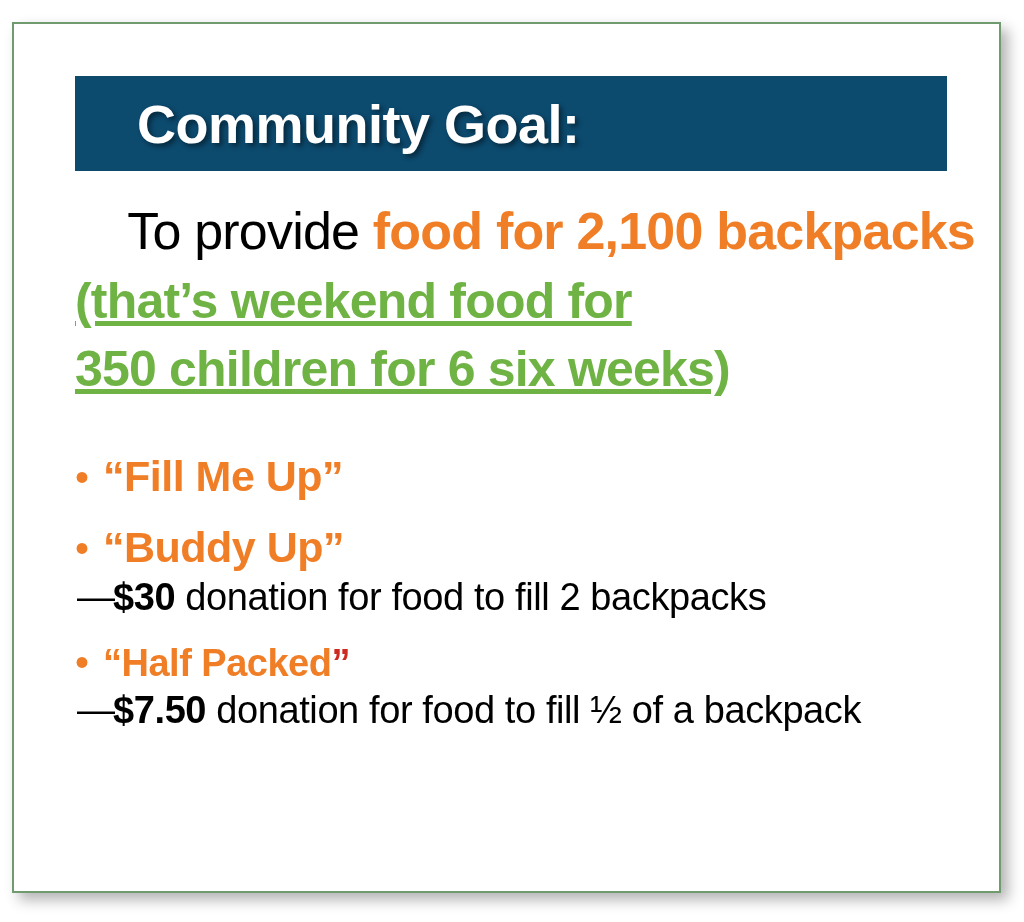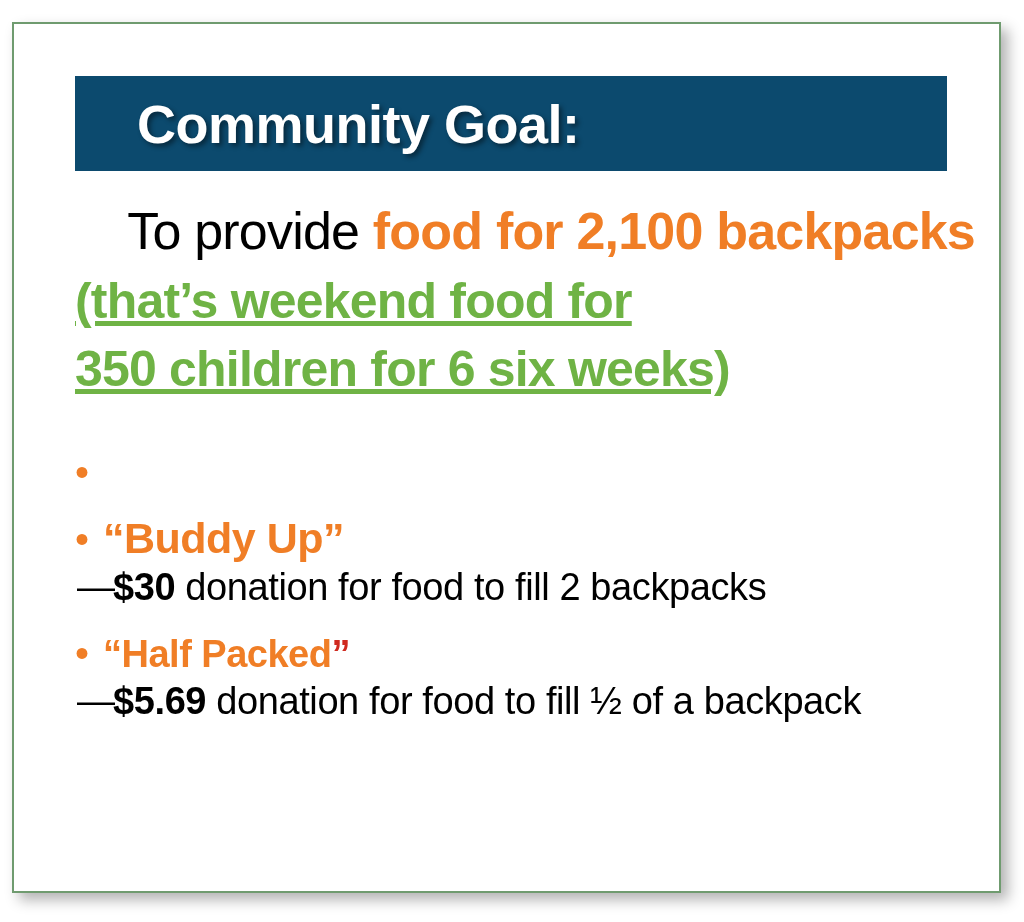--- a/index.html
+++ b/index.html
@@ -136,33 +136,34 @@
     <div class="lead"><span class="plain">To provide </span><span class="accent">food for 2,100 backpacks</span></div>
     <div class="paren">(that’s weekend food for</div>
     <div class="paren">350 children for 6 six weeks)</div>
   </div>
 
   <div class="tiers">
 
     <div class="tier">
       <div class="tier-head">
         <span class="bullet">•</span>
+        <span class="tier-name">“Fill Me Up”</span>
       </div>
     </div>
 
     <div class="tier">
       <div class="tier-head">
         <span class="bullet">•</span>
         <span class="tier-name">“Buddy Up”</span>
       </div>
       <div class="tier-detail"><span class="dash">—</span><span class="amount">$30</span><span class="rest"> donation for food to fill 2 backpacks</span></div>
     </div>
 
     <div class="tier small">
       <div class="tier-head">
         <span class="bullet">•</span>
         <span class="tier-name"><span>“Half Packed</span><span class="qclose-red">”</span></span>
       </div>
-      <div class="tier-detail"><span class="dash">—</span><span class="amount">$5.69</span><span class="rest"> donation for food to fill ½ of a backpack</span></div>
+      <div class="tier-detail"><span class="dash">—</span><span class="amount">$7.50</span><span class="rest"> donation for food to fill ½ of a backpack</span></div>
     </div>
 
   </div>
 </div>
 
 </body></html>

